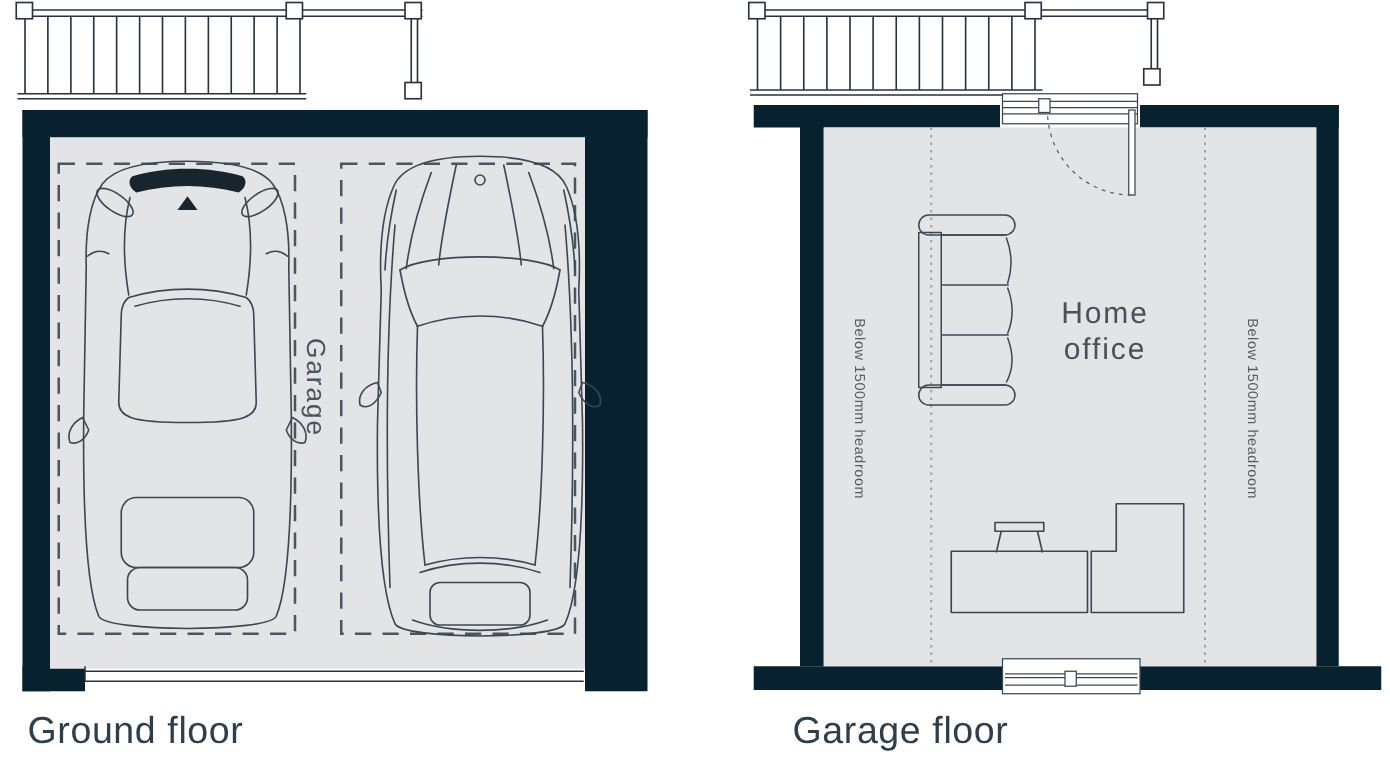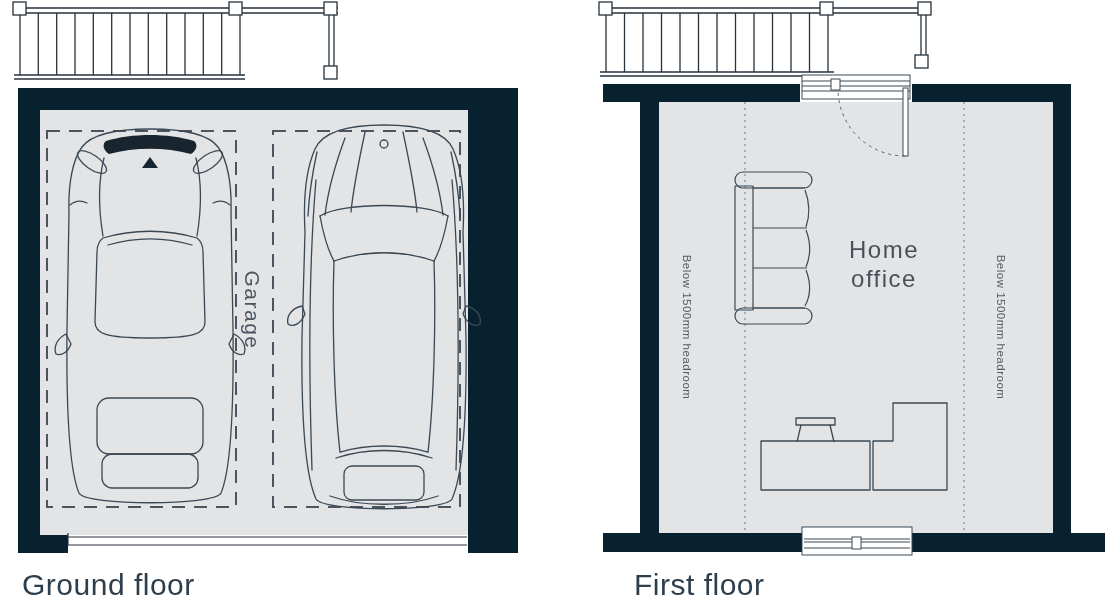--- a/index.html
+++ b/index.html
@@ -200,13 +200,13 @@
 
     <text x="884" y="258" text-anchor="middle" font-size="24" letter-spacing="1.5" fill="#4a505a">Home</text>
     <text x="884" y="287" text-anchor="middle" font-size="24" letter-spacing="1.5" fill="#4a505a">office</text>
 
     <text x="687" y="327" transform="rotate(90 687 327)" text-anchor="middle" dominant-baseline="central" font-size="11.5" letter-spacing=".5" fill="#555c66">Below 1500mm headroom</text>
     <text x="1001" y="327" transform="rotate(90 1001 327)" text-anchor="middle" dominant-baseline="central" font-size="11.5" letter-spacing=".5" fill="#555c66">Below 1500mm headroom</text>
   </g>
 </svg>
 
 <div class="floor-title" id="ground-title">Ground floor</div>
-<div class="floor-title" id="first-title">First floor</div>
+<div class="floor-title" id="first-title">Garage floor</div>
 
 </body></html>

